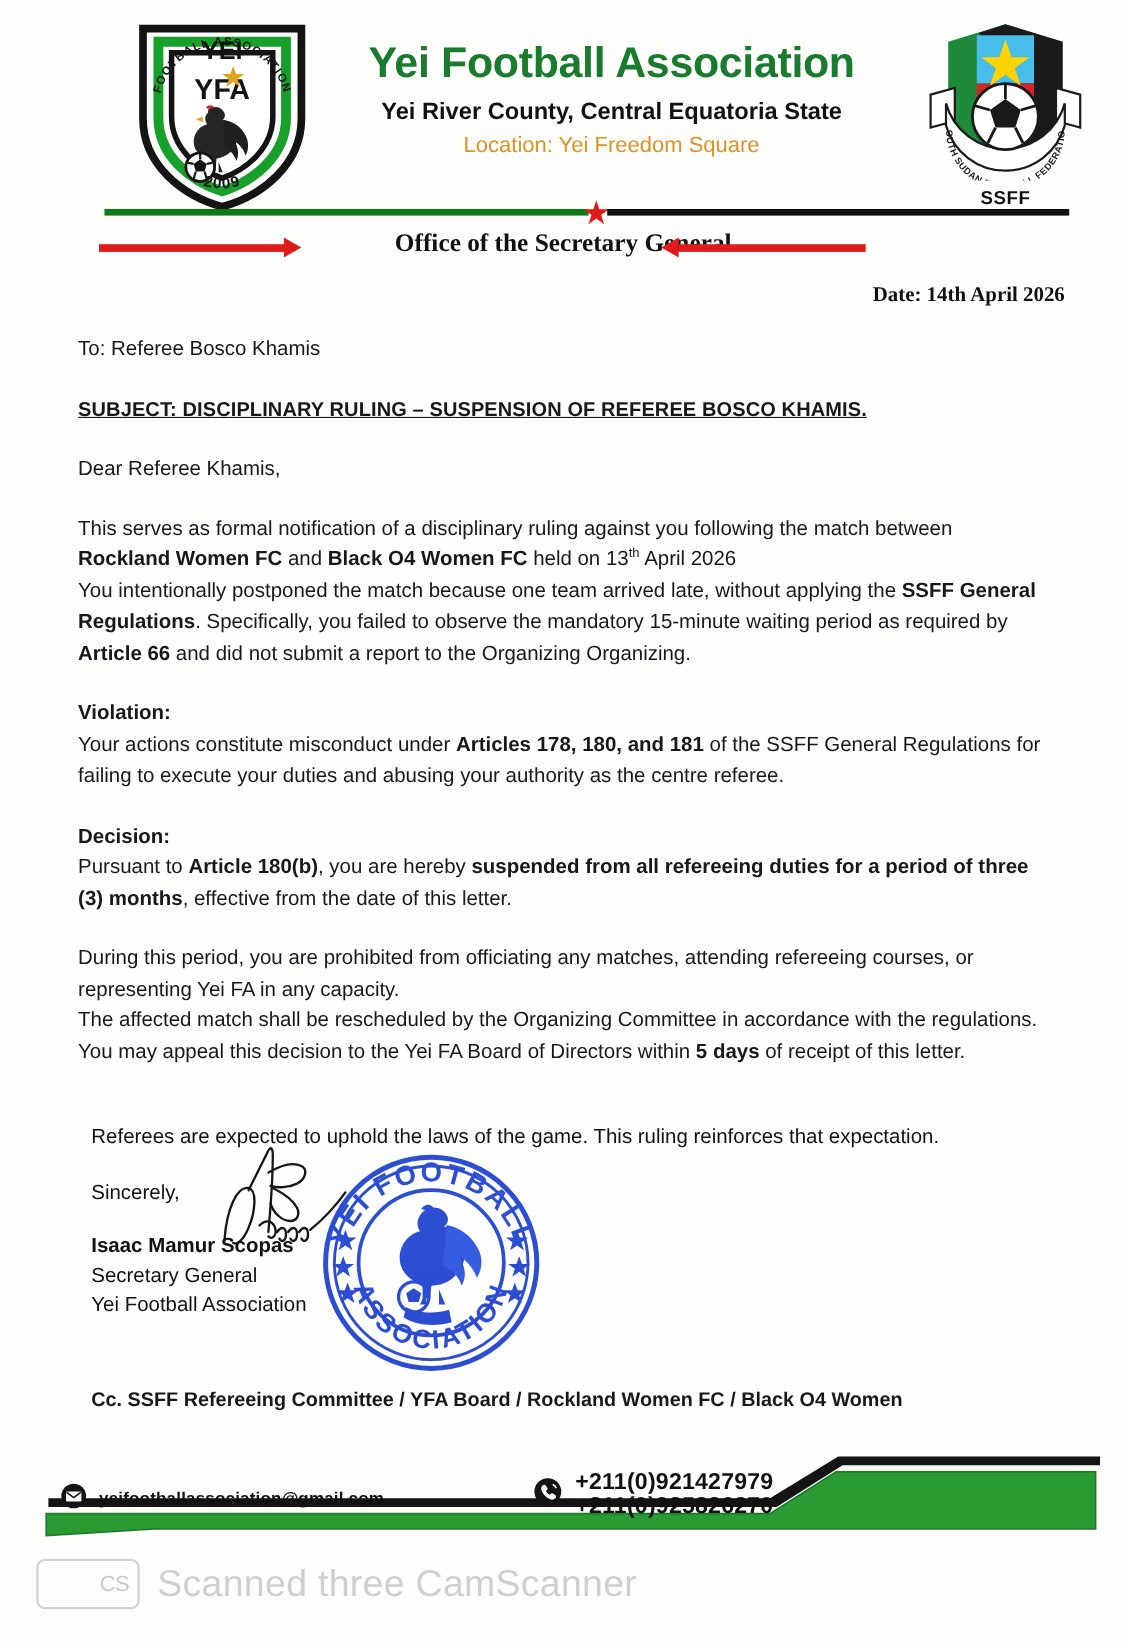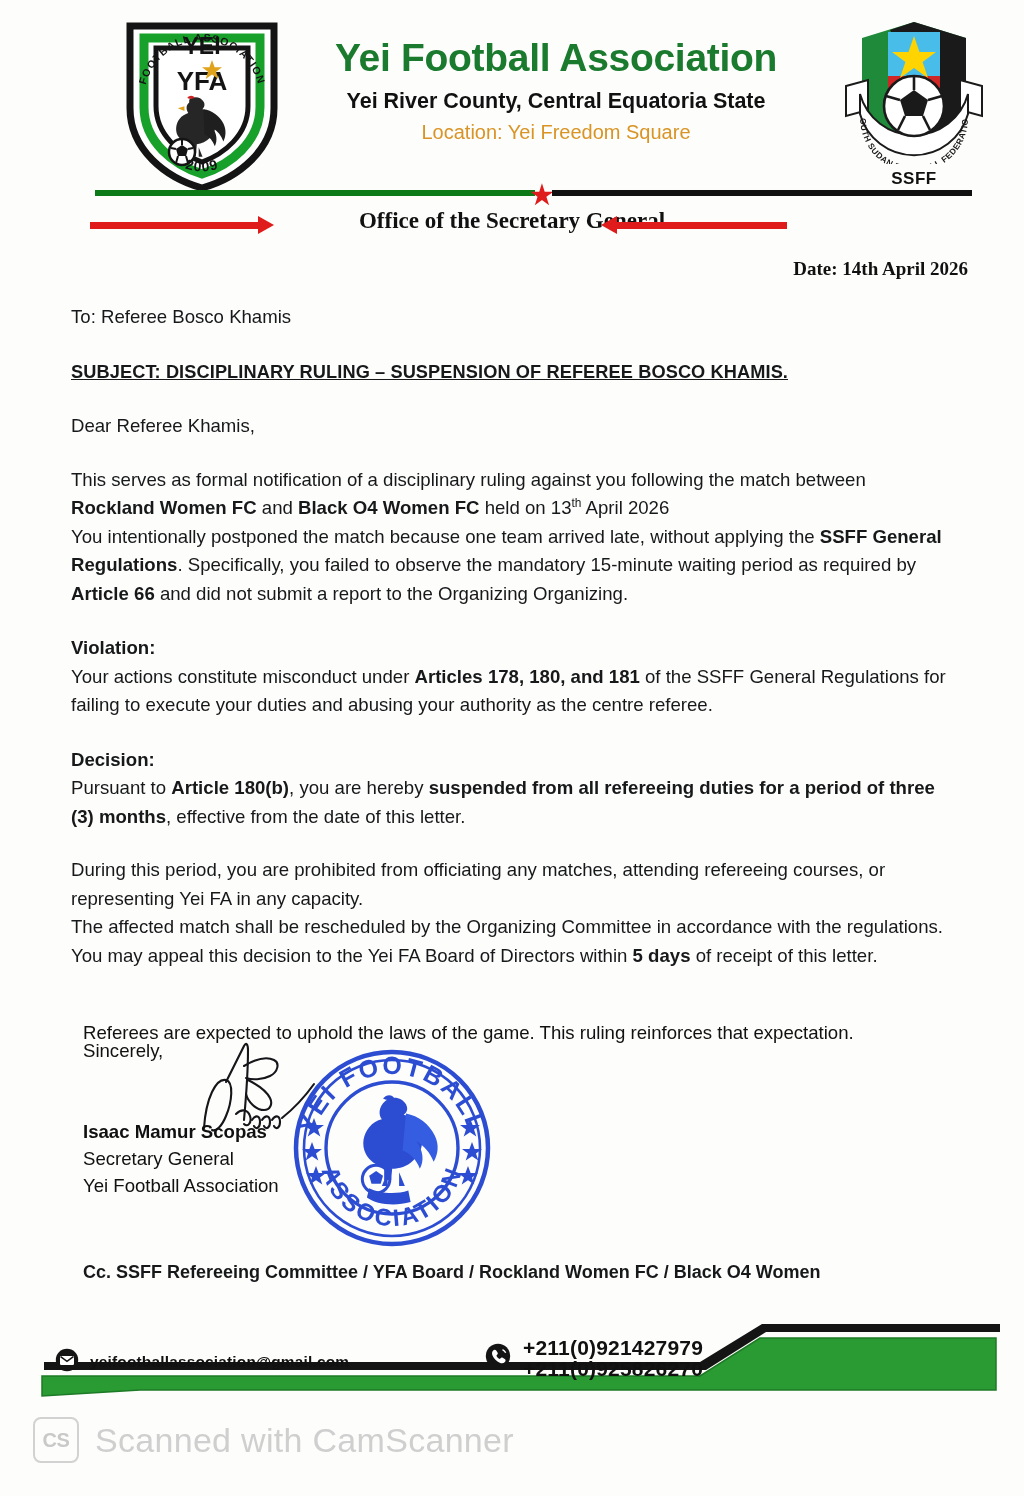--- a/index.html
+++ b/index.html
@@ -182,21 +182,21 @@
   .salutation { margin-top: 26px; }
   .para { margin-top: 25px; }
   .para-tight { margin-top: 0px; }
   .sec-head { font-weight: bold; margin-top: 26px; }
   .sec-body { margin-top: 0px; }
   b, strong { font-weight: bold; }
   sup { font-size: 0.64em; vertical-align: super; line-height: 0; }
 
   
   .closing { position: absolute; left: 83px; top: 1022px; font-size: 18.6px; }
-  .sincerely { position: absolute; left: 83px; top: 1040px; font-size: 18.6px; }
+  .sincerely { position: absolute; left: 83px; top: 1073px; font-size: 18.6px; }
 
   .signature {
     position: absolute;
     left: 196px;
     top: 1036px;
     width: 180px;
     height: 120px;
   }
 
   .stamp {
@@ -276,25 +276,26 @@
     display: flex;
     align-items: center;
     gap: 16px;
   }
   .cs-badge {
     width: 42px; height: 42px;
     border-radius: 8px;
     border: 2px solid #d2d2d2;
     color: #c9c9c9;
     font-size: 20px;
-    font-weight: bold;
+    font-weight: normal;
     display: flex;
     align-items: center;
     justify-content: center;
     letter-spacing: -0.5px;
+    padding-left: 48px;
   }
   .cs-text {
     font-size: 34px;
     color: #cfcfcf;
     letter-spacing: 0.3px;
   }
 </style>
 </head>
 <body>
 
@@ -531,16 +532,16 @@
       </svg>
     </span>
     <span class="phone-nums">
       <div>+211(0)921427979</div>
       <div>+211(0)925826270</div>
     </span>
   </div>
 
   <div class="watermark">
     <div class="cs-badge">CS</div>
-    <div class="cs-text">Scanned with CamScanner</div>
+    <div class="cs-text">Scanned three CamScanner</div>
   </div>
 
 </div>
 
 </body></html>

